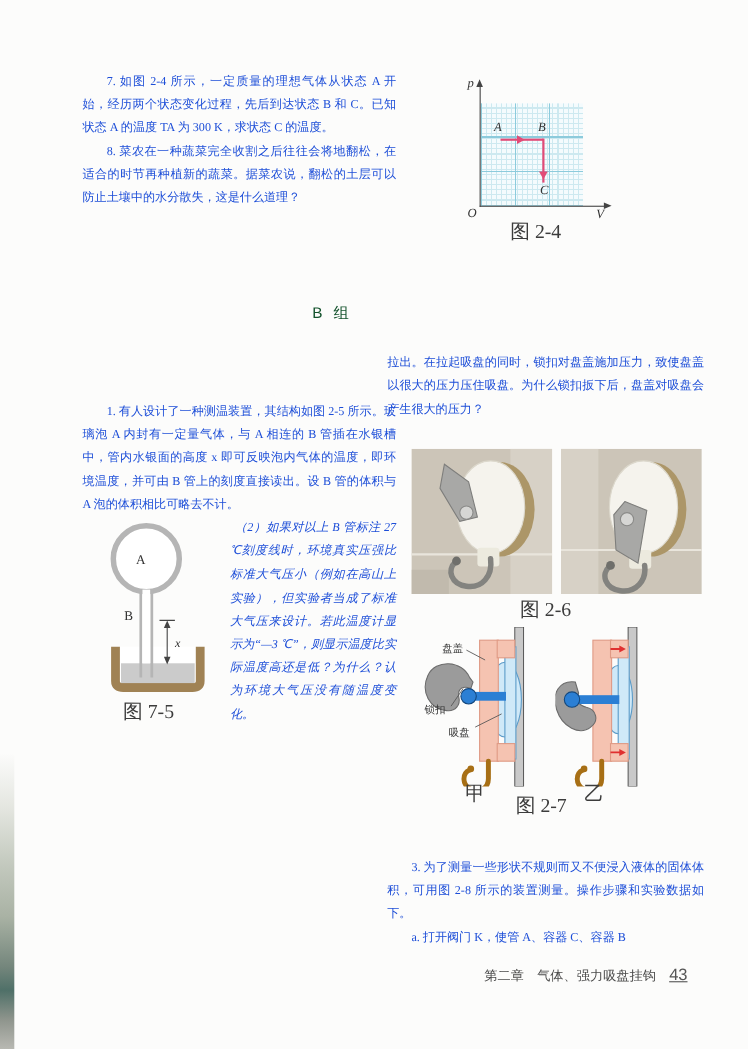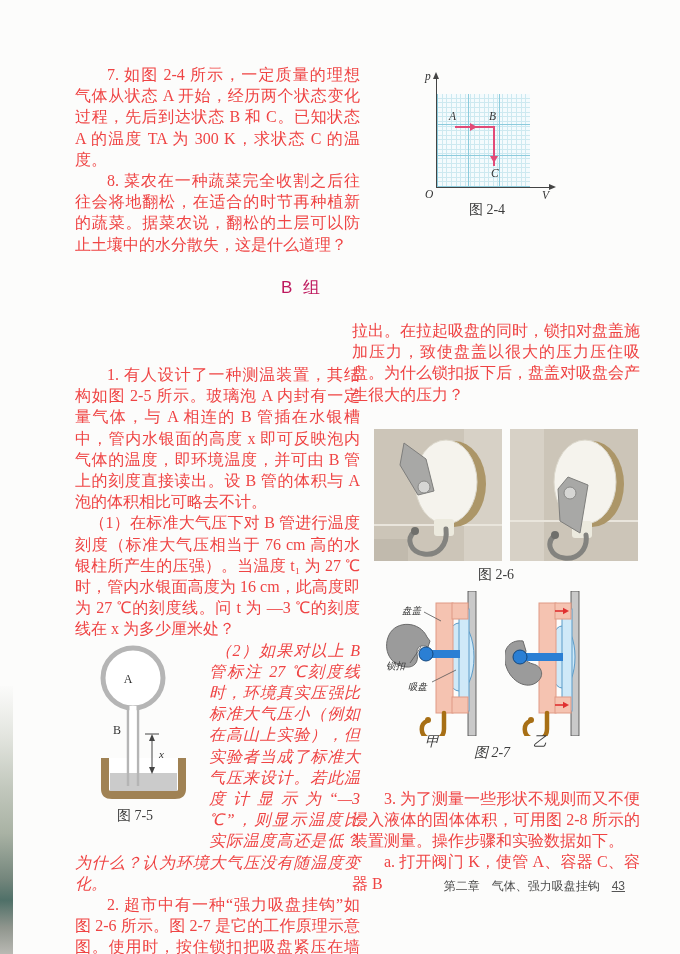--- a/index.html
+++ b/index.html
@@ -4,30 +4,30 @@
 <style>
   html,body{margin:0;padding:0;background:#ffffff;}
   #page{position:relative;width:680px;height:954px;background:#fcfcfb;overflow:hidden;
         font-family:"Liberation Serif",serif;color:#333;}
   
   .edge-strip{position:absolute;left:0;top:686px;width:13px;height:268px;
     background:linear-gradient(180deg,#fbfbfa 0%,#e4e6e0 18%,#c2c8bd 38%,#a9b2a4 55%,
                #74867c 72%,#4f7068 80%,#8f958d 90%,#b9b9b3 100%);}
   .abs{position:absolute;}
   p{margin:0;text-align:justify;}
-  .body-txt{font-size:16px;line-height:21.2px;color:#ef4444;}
+  .body-txt{font-size:11px;line-height:21.2px;color:#1d4ed8;}
   .ind2{text-indent:2em;}
   .ind09{text-indent:0.9em;}
   .ind04{text-indent:0.4em;font-style:italic;}
   .col-left1{left:75px;top:64px;width:285px;}
-  .heading-b{left:0;top:276px;width:604px;text-align:center;font-size:17px;color:#be185d;
+  .heading-b{left:0;top:276px;width:604px;text-align:center;font-size:14px;color:#14532d;
              letter-spacing:3px;font-family:"Liberation Sans",sans-serif;}
   .col-left2{left:75px;top:327px;width:285px;margin-top:37px;}
   .col-right{left:352px;top:320px;width:288px;}
-  .caption{font-size:14px;color:#3c3c3c;text-align:center;line-height:16px;}
+  .caption{font-size:18px;color:#3c3c3c;text-align:center;line-height:16px;}
   
   .pv-chart{left:423px;top:68px;width:160px;height:150px;}
   .pv-grid{position:absolute;left:14px;top:26px;width:93px;height:93px;background-color:#f4fbfd;
     background-image:
       repeating-linear-gradient(0deg,#8ccbdc 0 1px,transparent 1px 31px),
       repeating-linear-gradient(90deg,#8ccbdc 0 1px,transparent 1px 31px),
       repeating-linear-gradient(0deg,#cde9f0 0 1px,transparent 1px 4.65px),
       repeating-linear-gradient(90deg,#cde9f0 0 1px,transparent 1px 4.65px);}
   .axis-y{position:absolute;left:13px;top:10px;width:1px;height:110px;background:#444;}
   .axis-x{position:absolute;left:13px;top:119px;width:114px;height:1px;background:#444;}
@@ -43,31 +43,31 @@
   .arr-bc{position:absolute;left:67px;top:88px;width:0;height:0;
     border-left:4px solid transparent;border-right:4px solid transparent;border-top:7px solid #e24b77;}
   .pv-cap{position:absolute;left:0;top:134px;width:128px;}
   
   .fig25{float:left;width:128px;height:192px;margin-right:6px;}
   
   .fig26{margin-top:21px;height:160px;position:relative;}
   .fig26 .photo1{position:absolute;left:22px;top:3px;}
   .fig26 .photo2{position:absolute;left:158px;top:3px;}
   .fig26 .caption{position:absolute;left:0;top:141px;width:288px;}
-  .fig27{height:200px;position:relative;font-style:italic;}
+  .fig27{height:200px;position:relative;}
   .fig27 svg{position:absolute;top:5px;}
   .fig27 .jia-svg{left:30px;}
   .fig27 .yi-svg{left:153px;}
   .cap-jia{position:absolute;left:30px;top:148px;width:100px;}
   .cap-yi{position:absolute;left:138px;top:148px;width:100px;}
   .cap-27{position:absolute;left:0;top:159px;width:280px;}
-  .p3blk{margin-top:2px;}
+  .p3blk{margin-top:14px;}
   .footer{position:absolute;left:380px;top:878px;width:245px;text-align:right;color:#4a4a4a;
           font-size:12px;font-family:"Liberation Sans",sans-serif;}
-  .pageno{font-size:12px;margin-left:12px;color:#555;text-decoration:underline;}
+  .pageno{font-size:15px;margin-left:12px;color:#555;text-decoration:underline;}
   svg text{font-family:"Liberation Serif",serif;}
 </style>
 </head>
 <body>
 
 <div id="page">
 
   <div class="edge-strip"></div>
 
   <div class="abs col-left1">
@@ -91,21 +91,20 @@
     <div class="pv-lab" style="left:26px;top:42px">A</div>
     <div class="pv-lab" style="left:66px;top:42px">B</div>
     <div class="pv-lab" style="left:68px;top:99px">C</div>
     <div class="caption pv-cap">图 2-4</div>
   </div>
 
   <div class="abs heading-b">B 组</div>
 
   <div class="abs col-left2">
     <p class="body-txt ind2">1. 有人设计了一种测温装置，其结构如图 2-5 所示。玻璃泡 A 内封有一定量气体，与 A 相连的 B 管插在水银槽中，管内水银面的高度 x 即可反映泡内气体的温度，即环境温度，并可由 B 管上的刻度直接读出。设 B 管的体积与 A 泡的体积相比可略去不计。</p>
-    <p class="body-txt ind09">（1）在标准大气压下对 B 管进行温度刻度（标准大气压相当于 76 cm 高的水银柱所产生的压强）。当温度 t₁ 为 27 ℃时，管内水银面高度为 16 cm，此高度即为 27 ℃的刻度线。问 t 为 —3 ℃的刻度线在 x 为多少厘米处？</p>
 
     <div class="fig25">
       <svg width="125" height="164" viewBox="0 0 125 164">
         <path d="M30,118 V149 Q30,155 37,155 H100 Q107,155 107,149 V118" fill="#ffffff" stroke="#a08254" stroke-width="8"></path>
         <rect x="35" y="133" width="67" height="18" fill="#cbcbcb"></rect>
         <circle cx="58" cy="38" r="30" fill="#ffffff" stroke="#b5b5b5" stroke-width="5"></circle>
         <line x1="53" y1="66" x2="53" y2="146" stroke="#b5b5b5" stroke-width="2.5"></line>
         <line x1="63" y1="66" x2="63" y2="146" stroke="#b5b5b5" stroke-width="2.5"></line>
         <rect x="54.5" y="66" width="7" height="67" fill="#ffffff"></rect>
         <line x1="70" y1="94" x2="84" y2="94" stroke="#444" stroke-width="1"></line>
@@ -113,21 +112,20 @@
         <polygon points="77,94 74,101 80,101" fill="#444"></polygon>
         <polygon points="77,134 74,127 80,127" fill="#444"></polygon>
         <text x="53" y="43" font-size="12" fill="#333" text-anchor="middle">A</text>
         <text x="42" y="94" font-size="12" fill="#333" text-anchor="middle">B</text>
         <text x="84" y="118" font-size="11" font-style="italic" fill="#333">x</text>
       </svg>
       <div class="caption" style="width:120px">图 7-5</div>
     </div>
 
     <p class="body-txt ind04">（2）如果对以上 B 管标注 27 ℃刻度线时，环境真实压强比标准大气压小（例如在高山上实验），但实验者当成了标准大气压来设计。若此温度计显示为“—3 ℃”，则显示温度比实际温度高还是低？为什么？认为环境大气压没有随温度变化。</p>
-    <p class="body-txt ind2" style="clear:both">2. 超市中有一种“强力吸盘挂钩”如图 2-6 所示。图 2-7 是它的工作原理示意图。使用时，按住锁扣把吸盘紧压在墙上（图 2-7 甲），吸盘中的空气被挤出一部分。然后要把锁扣扳下（图 2-7 乙），让锁扣以盘盖为依托把吸盘向外</p>
   </div>
 
   <div class="abs col-right">
     <p class="body-txt">拉出。在拉起吸盘的同时，锁扣对盘盖施加压力，致使盘盖以很大的压力压住吸盘。为什么锁扣扳下后，盘盖对吸盘会产生很大的压力？</p>
 
     <div class="fig26">
       <svg class="photo1" width="128" height="132" viewBox="0 0 128 132">
         <rect width="128" height="132" fill="#ccc5b8"></rect>
         <rect x="90" width="38" height="132" fill="#d7d1c6"></rect>
         <line x1="0" y1="96" x2="128" y2="96" stroke="#e9e5dc" stroke-width="2"></line>

